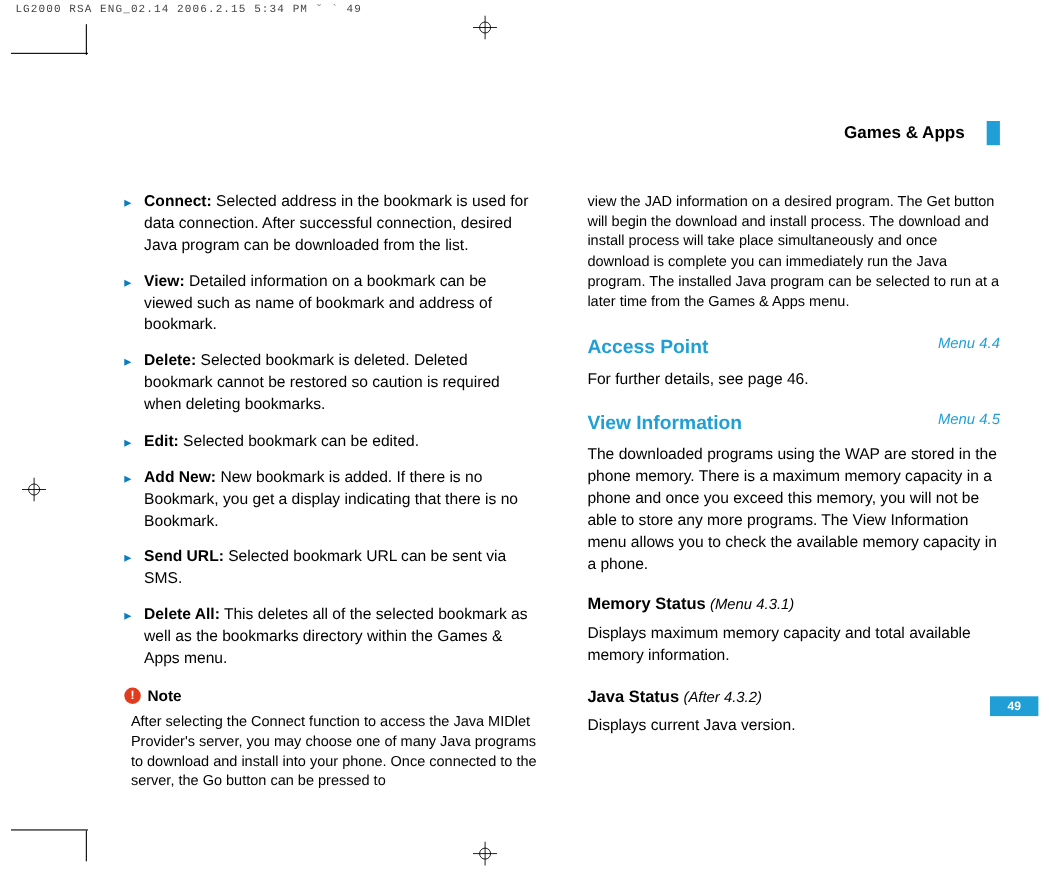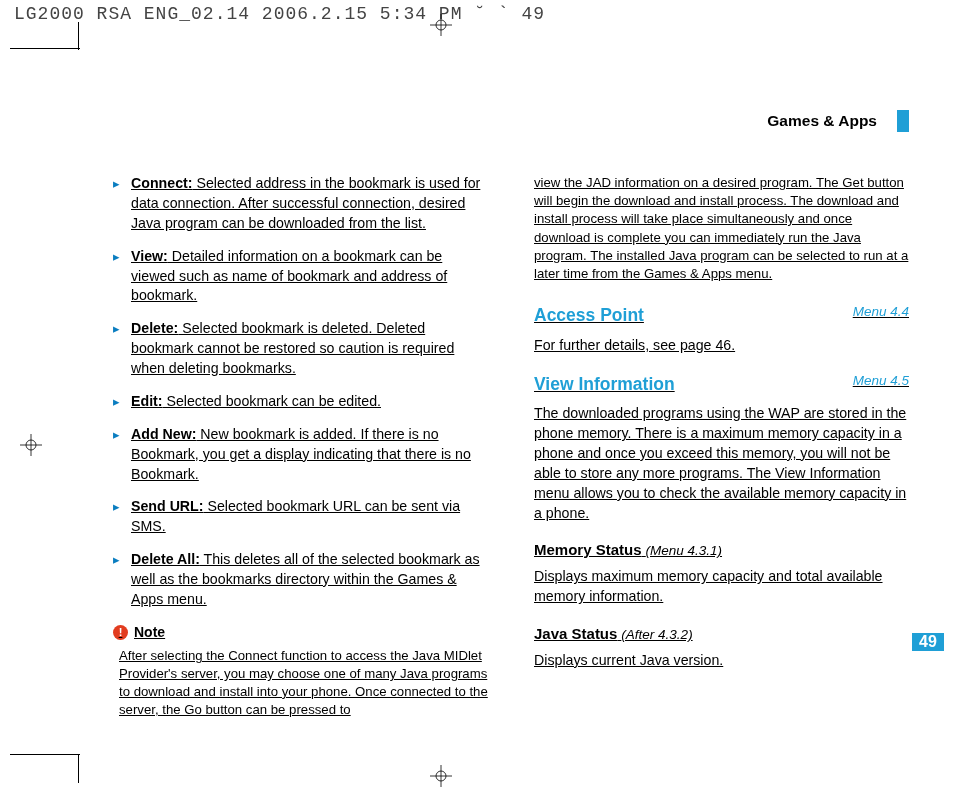--- a/index.html
+++ b/index.html
@@ -10,21 +10,21 @@
     body {
       font-family: Arial, Helvetica, sans-serif;
       width: 954px;
       height: 801px;
       background: #fff;
       position: relative;
       overflow: hidden;
     }
     .file-header {
       font-family: 'Courier New', monospace;
-      font-size: 18px;
+      font-size: 10px;
       position: absolute;
       top: 4px;
       left: 14px;
       color: #444;
       letter-spacing: 1px;
     }
     .crop-marks {
       position: absolute;
       pointer-events: none;
     }
@@ -113,21 +113,20 @@
       color: #000;
     }
     .header-block {
       width: 12px;
       height: 22px;
       background: #1f9fd6;
     }
     .columns {
       display: flex;
       gap: 46px;
-      text-decoration: underline;
     }
     .col {
       flex: 1;
       font-size: 14.2px;
       line-height: 1.4;
       color: #000;
     }
     .bullet-item {
       position: relative;
       padding-left: 18px;
@@ -206,25 +205,25 @@
     }
     .sub-menu {
       font-style: italic;
       font-size: 13.5px;
       margin-top: 16px;
     }
     .page-num-box {
       position: absolute;
       right: 0px;
       bottom: 100px;
-      width: 32px;
+      width: 44px;
       height: 18px;
       background: #1f9fd6;
       color: #fff;
-      font-size: 16px;
+      font-size: 11px;
       font-weight: bold;
       display: flex;
       align-items: center;
       justify-content: center;
     }
   </style>
 </head>
 <body>
 
 <div class="file-header">LG2000 RSA ENG_02.14  2006.2.15 5:34 PM  ˘   ` 49</div>

